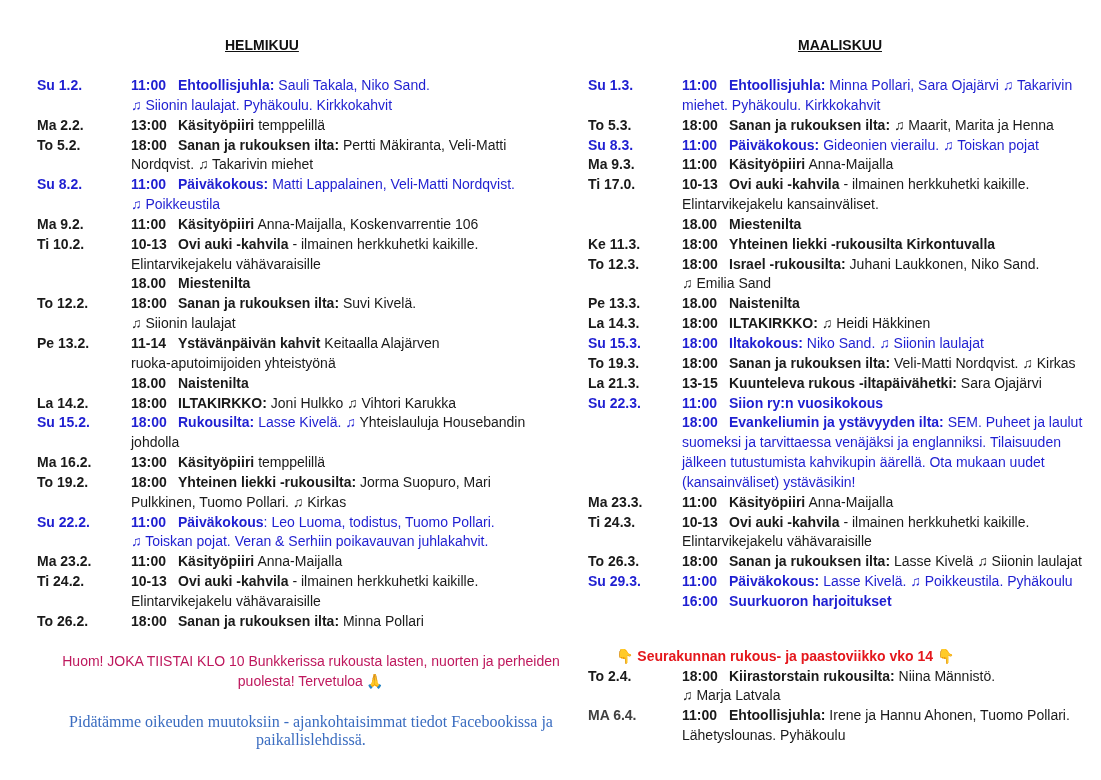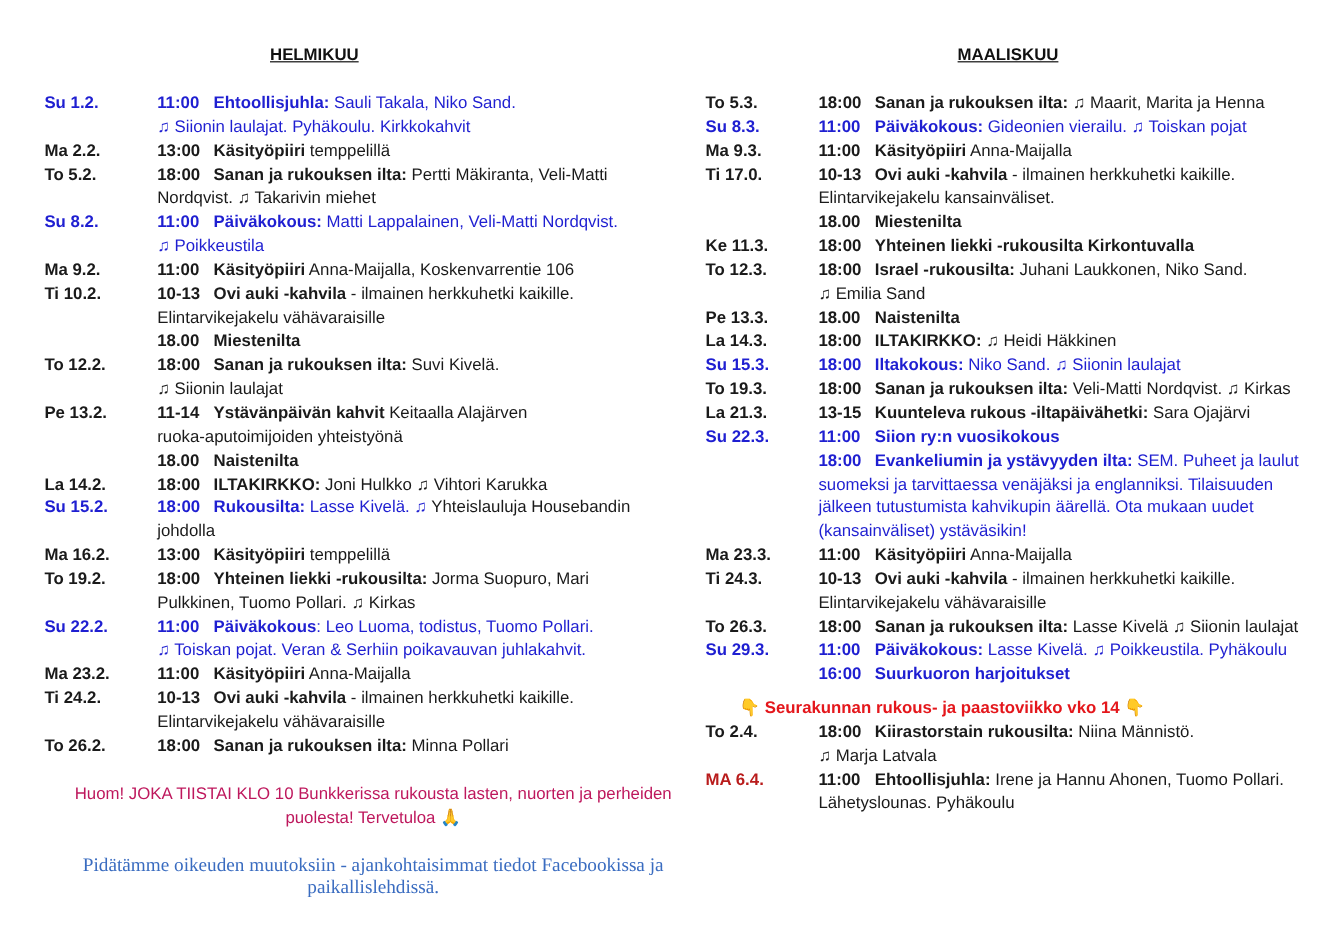--- a/index.html
+++ b/index.html
@@ -18,21 +18,21 @@
   .body { flex: 1; }
   .time { font-weight: bold; display: inline-block; width: 47px; }
   .title { font-weight: bold; }
   .blue { color: #1f1fd1; }
   .dark { color: #1a1a1a; }
   .red { color: #e4171c; }
   .notice { position: absolute; top: 651px; left: 0; width: 548px; text-align: center;
             color: #be185d; font-size: 14px; line-height: 20px; }
   .footer { position: absolute; top: 713px; left: 0; width: 548px; text-align: center;
             color: #3a6cc0; font-family: "Liberation Serif", serif; font-size: 16px; }
-  .banner { line-height: 19.85px; margin-top: 8px; padding-left: 28px; font-weight: bold; color: #e4171c; }
+  .banner { line-height: 19.85px; margin-top: 35px; padding-left: 28px; font-weight: bold; color: #e4171c; }
   .emoji { color: #f0a320; font-weight: normal; }
 </style>
 </head>
 <body>
 
 <div class="col left">
   <div class="month">HELMIKUU</div>
   <div class="list">
       <div class="row blue">
         <span class="date">Su 1.2.</span>
@@ -108,20 +108,24 @@
       </div>
     </div>
   <div class="notice">Huom! JOKA TIISTAI KLO 10 Bunkkerissa rukousta lasten, nuorten ja perheiden puolesta! Tervetuloa 🙏</div>
   <div class="footer">Pidätämme oikeuden muutoksiin - ajankohtaisimmat tiedot Facebookissa ja paikallislehdissä.</div>
 </div>
 
 <div class="col right">
   <div class="month">MAALISKUU</div>
   <div class="list">
     <div>
+        <div class="row blue">
+          <span class="date">Su 1.3.</span>
+          <div class="body"><span class="time">11:00</span><span class="title">Ehtoollisjuhla:</span> <span>Minna Pollari, Sara Ojajärvi ♫ Takarivin</span><br><span>miehet. Pyhäkoulu. Kirkkokahvit</span></div>
+        </div>
         <div class="row dark">
           <span class="date">To 5.3.</span>
           <div class="body"><span class="time">18:00</span><span class="title">Sanan ja rukouksen ilta:</span> <span>♫ Maarit, Marita ja Henna</span></div>
         </div>
         <div class="row blue">
           <span class="date">Su 8.3.</span>
           <div class="body"><span class="time">11:00</span><span class="title">Päiväkokous:</span> <span>Gideonien vierailu. ♫ Toiskan pojat</span></div>
         </div>
         <div class="row dark">
           <span class="date">Ma 9.3.</span>
@@ -208,15 +212,15 @@
         </div>
       </div>
   </div>
 </div>
 
 <style>
   
   .row .body { margin-left: 0; }
   .row.blue .body, .row.blue .date { color: #1f1fd1; }
   .row.dark .body, .row.dark .date { color: #1a1a1a; }
-  .row .date.red { color: #b91c1c; }
+  .row .date.red { color: #404040; }
   .row .body span.dark { color: #1a1a1a; }
 </style>
 
 </body></html>

